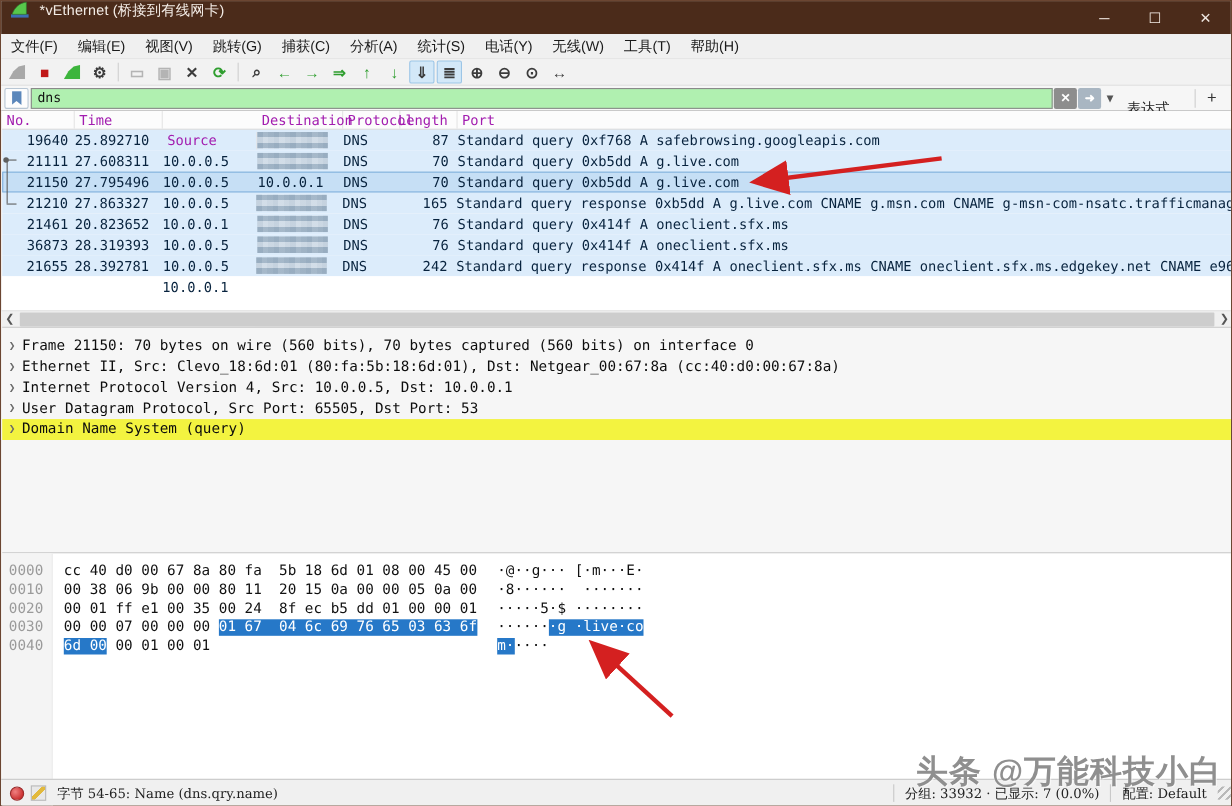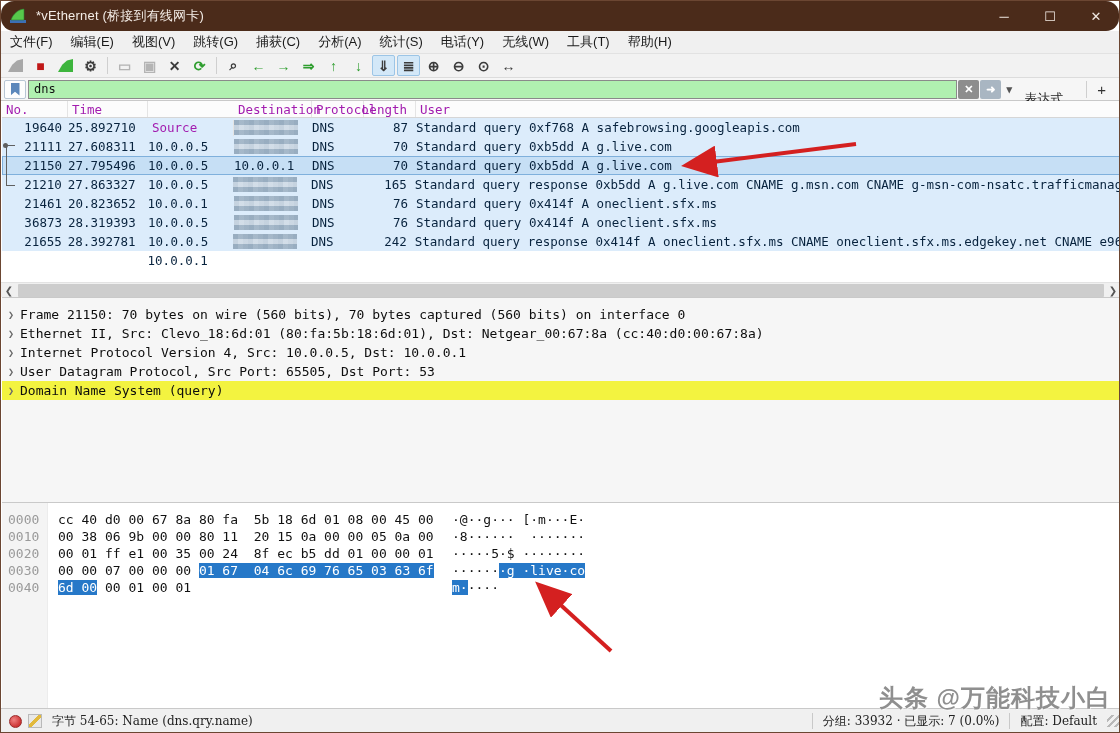--- a/index.html
+++ b/index.html
@@ -2,21 +2,21 @@
 <html><head>
 <meta charset="utf-8">
 <style>
   * { margin:0; padding:0; box-sizing:border-box; }
   html,body { width:1120px; height:733px; overflow:hidden; }
   body { font-family:"Liberation Sans", sans-serif; background:#fff; position:relative;
          border:1px solid #6b4632; }
 
   
   .titlebar { position:absolute; left:0; top:0; width:100%; height:30px; background:#4b2b1a;
-              display:flex; align-items:center; color:#f3ece6; font-size:13px;border-radius:13px; }
+              display:flex; color:#f3ece6; font-size:13px; }
   .app-icon { width:18px; height:16px; margin:0 8px 0 9px; position:relative; }
   .app-icon svg { display:block; }
   .win-title { flex:1 1 auto; letter-spacing:.2px; }
   .win-controls { display:flex; height:100%; }
   .win-btn { width:46px; height:100%; display:flex; align-items:center; justify-content:center;
              font-size:13px; color:#f0e8e2; }
 
   
   .menubar { position:absolute; left:0; top:30px; width:100%; height:23px; background:#f0f0f0;
              display:flex; align-items:center; font-size:13px; color:#1a1a1a; border-bottom:1px solid #e2e2e2;}
@@ -110,21 +110,21 @@
              background:linear-gradient(135deg, transparent 38%, #e2b93c 38% 62%, transparent 62%), #e8e8e8;
              border:1px solid #b9b9b9; }
   .sb-left { font-family:"DejaVu Serif", serif; font-size:12px; }
   .sb-spacer { flex:1 1 auto; }
   .sb-group { display:flex; align-items:center; border-left:1px solid #c9c9c9; padding:0 10px; height:16px;
               font-family:"DejaVu Serif", serif; }
   .grip { width:12px; height:12px; margin-right:2px;
           background:repeating-linear-gradient(135deg, transparent 0 3px, #b9b9b9 3px 5px); }
 
   
-  .watermark { position:absolute; right:8px; top:681px; font-size:24px; font-weight:bold; color:#8f8f8f;
+  .watermark { position:absolute; right:8px; top:681px; font-size:29px; font-weight:bold; color:#8f8f8f;
                letter-spacing:1px; text-shadow:0 0 1px #fff, 1px 1px 0 #ffffff80; z-index:5; }
   .arrow-svg { position:absolute; z-index:6; pointer-events:none; }
 </style>
 </head>
 <body>
 
 <div class="titlebar">
   <div class="app-icon">
     <svg width="18" height="16" viewBox="0 0 18 16">
       <rect x="0" y="12" width="16" height="3" fill="#3c6fb4"></rect>
@@ -196,21 +196,21 @@
 </div>
 
 <div class="plist">
   <div class="phead" id="phead">
       <div class="c c-no" style="justify-content: flex-start;">No.</div>
       <div class="c c-time">Time</div>
       <div class="c c-src">Source</div>
       <div class="c c-dst">Destination</div>
       <div class="c c-proto">Protocol</div>
       <div class="c c-len">Length</div>
-      <div class="c c-info">User</div>
+      <div class="c c-info">Port</div>
     </div>
   <div id="prows">
       <div class="prow"><div class="c-no">19640</div><div class="c-time">25.892710</div><div class="c-src">10.0.0.5</div><div class="c-dst"><span class="pixelated"></span></div><div class="c-proto">DNS</div><div class="c-len">87</div><div class="c-info">Standard query 0xf768 A safebrowsing.googleapis.com</div></div>
       <div class="prow"><div class="c-no">21111</div><div class="c-time">27.608311</div><div class="c-src">10.0.0.5</div><div class="c-dst"><span class="pixelated"></span></div><div class="c-proto">DNS</div><div class="c-len">70</div><div class="c-info">Standard query 0xb5dd A g.live.com</div></div>
       <div class="prow sel"><div class="c-no">21150</div><div class="c-time">27.795496</div><div class="c-src">10.0.0.5</div><div class="c-dst">10.0.0.1</div><div class="c-proto">DNS</div><div class="c-len">70</div><div class="c-info">Standard query 0xb5dd A g.live.com</div></div>
       <div class="prow"><div class="c-no">21210</div><div class="c-time">27.863327</div><div class="c-src">10.0.0.1</div><div class="c-dst"><span class="pixelated"></span></div><div class="c-proto">DNS</div><div class="c-len">165</div><div class="c-info">Standard query response 0xb5dd A g.live.com CNAME g.msn.com CNAME g-msn-com-nsatc.trafficmanag</div></div>
       <div class="prow"><div class="c-no">21461</div><div class="c-time">20.823652</div><div class="c-src">10.0.0.5</div><div class="c-dst"><span class="pixelated"></span></div><div class="c-proto">DNS</div><div class="c-len">76</div><div class="c-info">Standard query 0x414f A oneclient.sfx.ms</div></div>
       <div class="prow"><div class="c-no">36873</div><div class="c-time">28.319393</div><div class="c-src">10.0.0.5</div><div class="c-dst"><span class="pixelated"></span></div><div class="c-proto">DNS</div><div class="c-len">76</div><div class="c-info">Standard query 0x414f A oneclient.sfx.ms</div></div>
       <div class="prow"><div class="c-no">21655</div><div class="c-time">28.392781</div><div class="c-src">10.0.0.1</div><div class="c-dst"><span class="pixelated"></span></div><div class="c-proto">DNS</div><div class="c-len">242</div><div class="c-info">Standard query response 0x414f A oneclient.sfx.ms CNAME oneclient.sfx.ms.edgekey.net CNAME e96</div></div>
     </div>

